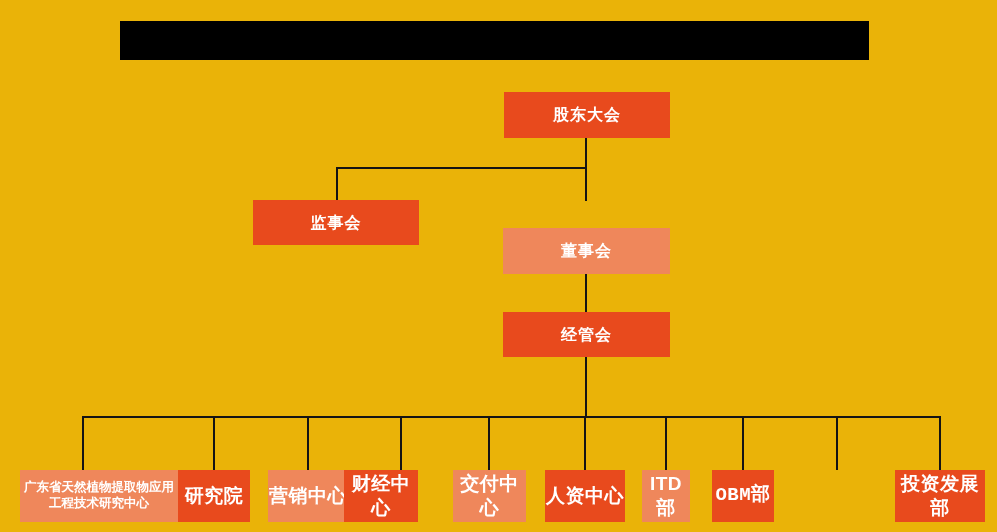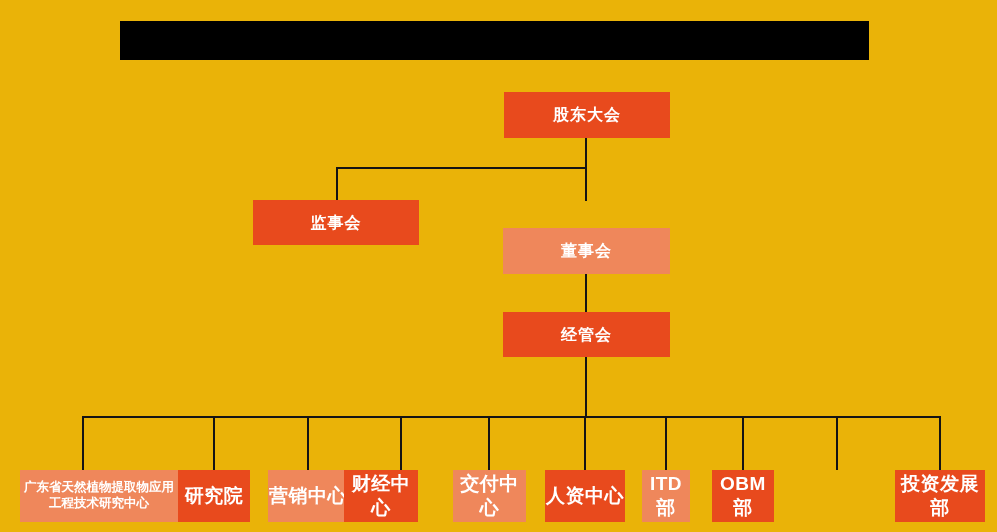--- a/index.html
+++ b/index.html
@@ -47,21 +47,21 @@
 
   
   .dept { top: 470px; height: 52px; font-size: 19px; letter-spacing: 0.5px; }
   .n-dept0 { left:   20px; width: 158px; font-size: 12.5px; letter-spacing: 0; padding: 2px 4px; }
   .n-dept1 { left: 178px; width:  72px; }
   .n-dept2 { left: 268px; width:  80px; }
   .n-dept3 { left: 344px; width:  74px; }
   .n-dept4 { left: 453px; width:  73px; text-align: center; }
   .n-dept5 { left: 545px; width:  80px; }
   .n-dept6 { left: 642px; width:  48px; }
-  .n-dept7 { left: 712px; width:  62px; }
+  .n-dept7 { left: 712px; width:  62px; font-family: Liberation Mono, monospace; }
   .n-dept8 { left: 793px; width:  88px; }
   .n-dept9 { left: 895px; width:  90px; }
 
   
   .line {
     position: absolute;
     background: var(--connector, #111);
   }
   .v { width: 2px; }
   .h { height: 2px; }

